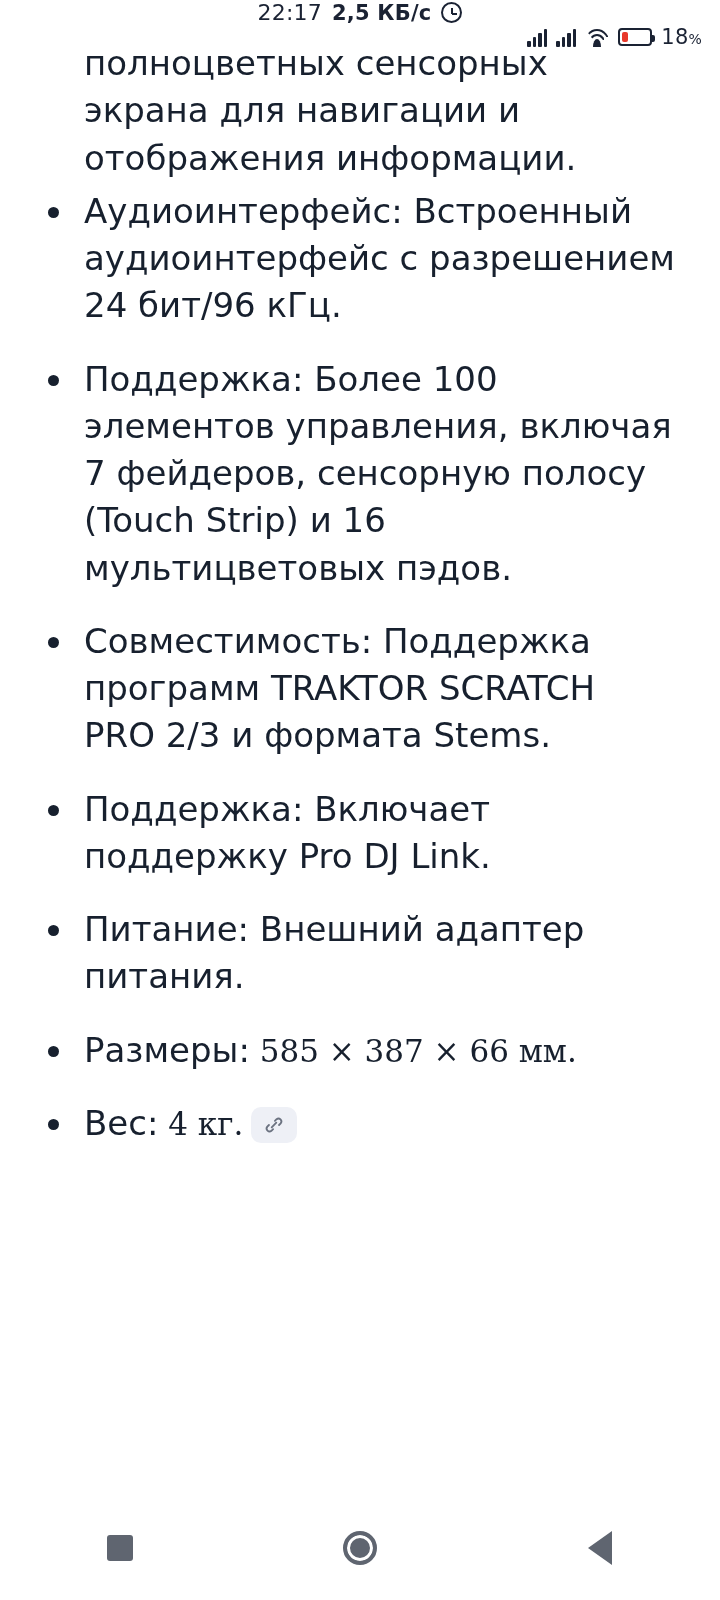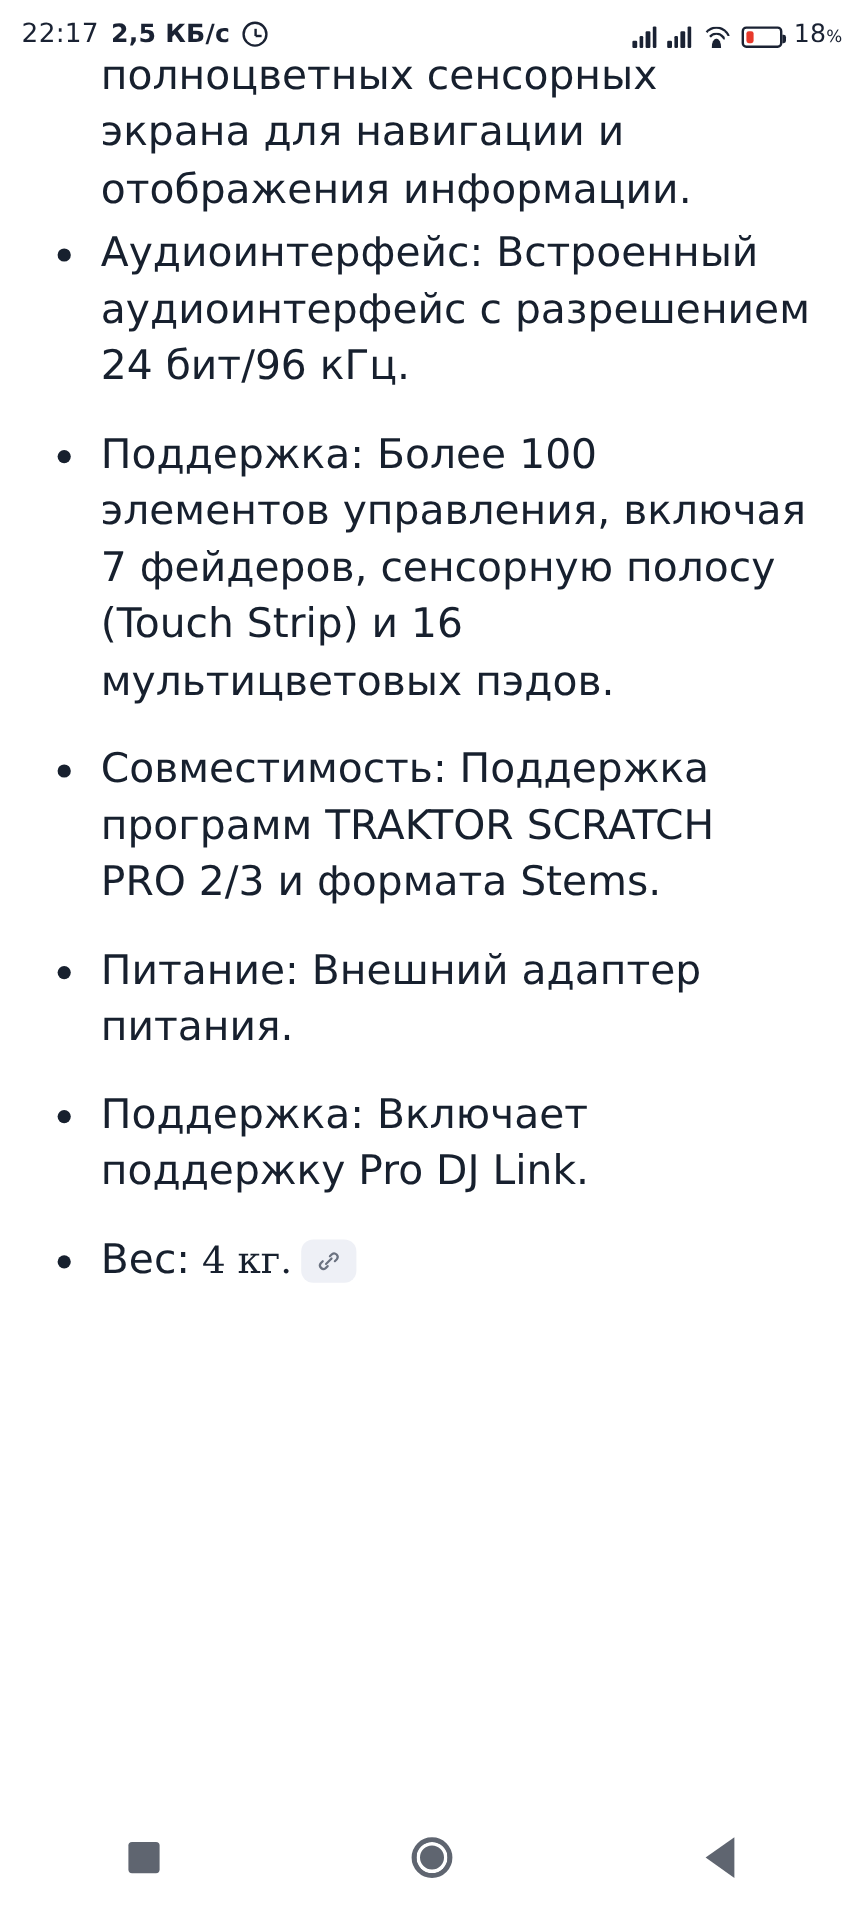--- a/index.html
+++ b/index.html
@@ -24,20 +24,21 @@
     height: 56px;
     display: flex;
     align-items: center;
     padding: 0 18px;
     box-sizing: border-box;
     color: #1a2233;
     font-size: 21px;
     letter-spacing: 0.2px;
     z-index: 10;
     background: transparent;
+    flex-direction: column;
   }
   .status-left {
     display: flex;
     align-items: center;
     gap: 10px;
   }
   .status-clock { font-size: 22px; }
   .status-net { font-size: 21px; font-weight: bold; }
   .alarm-icon {
     width: 21px; height: 21px;
@@ -56,21 +57,21 @@
   .alarm-icon::after {
     content: "";
     position: absolute;
     left: 9px; top: 9px;
     width: 5px; height: 2px;
     background: #1a2233;
   }
   .status-right {
     margin-left: auto;
     display: flex;
-    align-items: flex-end;
+    align-items: center;
     gap: 9px;
   }
   .bars {
     display: flex;
     align-items: flex-end;
     gap: 2px;
     height: 20px;
   }
   .bars i {
     display: block;
@@ -271,27 +272,30 @@
 
     <li>
       <span class="term">Поддержка:</span><span> Более 100 элементов управления, включая 7 фейдеров, сенсорную полосу (Touch Strip) и 16 мультицветовых пэдов.</span>
     </li>
 
     <li>
       <span class="term">Совместимость:</span><span> Поддержка программ TRAKTOR SCRATCH PRO 2/3 и формата Stems.</span>
     </li>
 
     <li>
+      <span class="term">Поддержка:</span><span> Включает поддержку Pro DJ Link.</span>
+    </li>
+
+    <li>
       <span class="term">Питание:</span><span> Внешний адаптер питания.</span>
     </li>
 
     <li>
-      <span class="term">Поддержка:</span><span> Включает поддержку Pro DJ Link.</span>
-    </li>
-
+      <span class="term">Размеры:</span><span class="serif"> 585 × 387 × 66 мм.</span>
+    </li>
 
     <li>
       <span class="term">Вес:</span><span class="serif"> 4 кг.</span><span class="link-chip">
         <svg width="22" height="22" viewBox="0 0 24 24" fill="none" stroke="#6b7280" stroke-width="2" stroke-linecap="round">
           <path d="M9.5 14.5l5-5"></path>
           <path d="M13 7.5l1.8-1.8a3.2 3.2 0 014.5 4.5L17.5 12"></path>
           <path d="M11 16.5l-1.8 1.8a3.2 3.2 0 01-4.5-4.5L6.5 12"></path>
         </svg>
       </span>
     </li>

